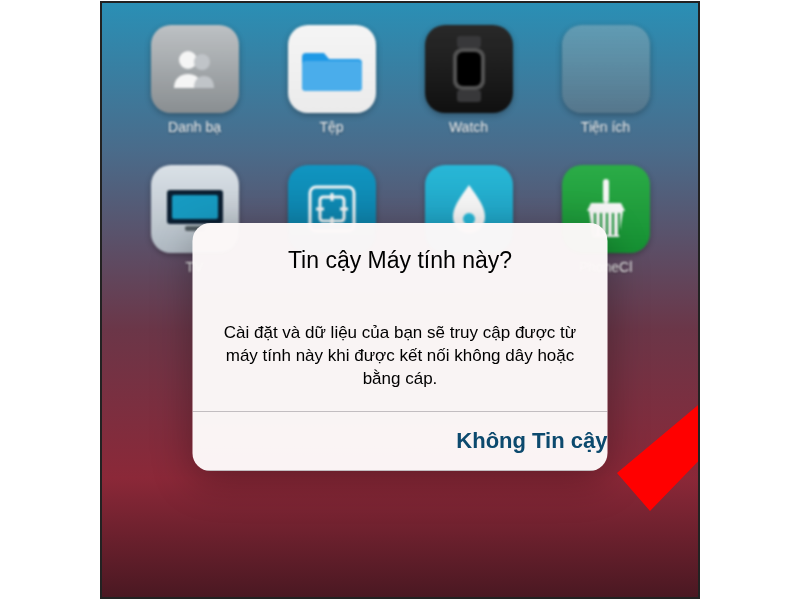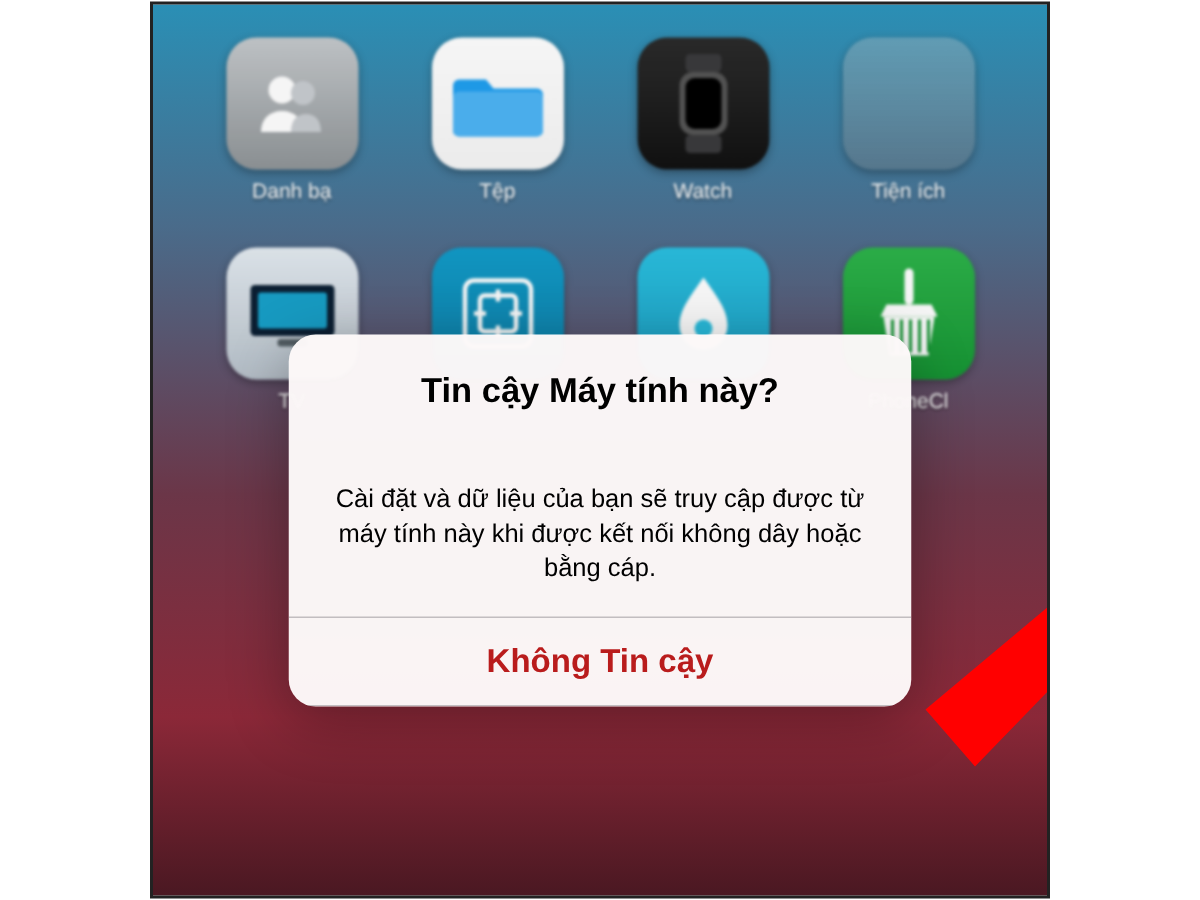--- a/index.html
+++ b/index.html
@@ -69,36 +69,36 @@
       border-radius: 18px;
       overflow: hidden;
       box-shadow: 0 10px 40px rgba(0,0,0,0.3);
     }
     .dialog-content {
       padding: 24px 22px 20px 22px;
       text-align: center;
     }
     .dialog-title {
       font-size: 23px;
-      font-weight: 700;
+      font-weight: 400;
       color: #000;
       margin-bottom: 8px;
     }
     .dialog-message {
       font-size: 17px;
       line-height: 1.35;
       color: #000;
       margin-top: 48px;
     }
     .dialog-divider { height:1px; background: rgba(60,60,67,0.29); }
     .dialog-btn {
-      text-align: center;
+      text-align: right;
       padding: 16px 0;
       font-size: 22px;
-      color: #b91c1c;
+      color: #0c4a6e;
       font-weight: 600;
       cursor: pointer;
       position: relative;
     }
     .red-highlight {
       position: absolute;
       left: 50%;
       transform: translateX(-50%);
       top: 6px;
       width: 148px;

